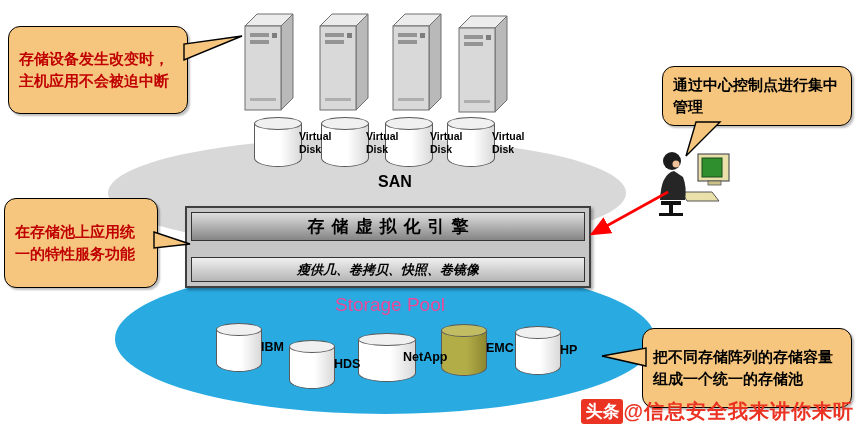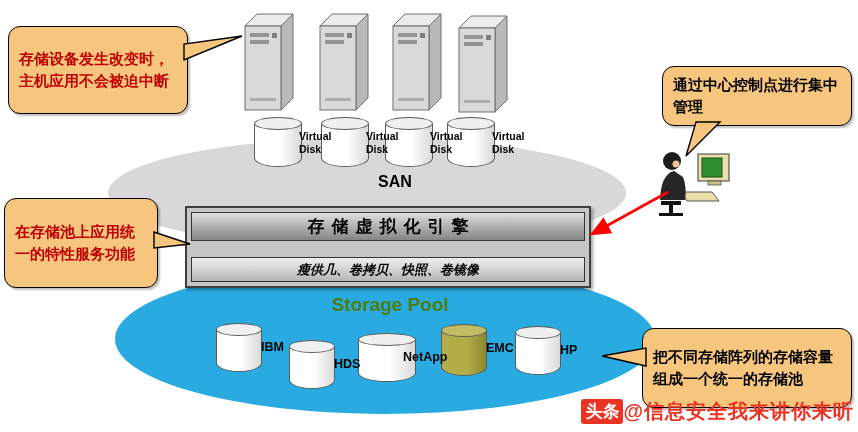--- a/index.html
+++ b/index.html
@@ -9,21 +9,21 @@
   }
   .abs{position:absolute;}
 
   
   .ellipse{position:absolute;border-radius:50%;}
   .san-ellipse{left:108px;top:138px;width:518px;height:110px;background:#d8d8d8;}
   .pool-ellipse{left:115px;top:264px;width:540px;height:150px;background:#29abe2;}
 
   
   .san-label{left:350px;top:173px;width:90px;text-align:center;font-weight:bold;font-size:16px;color:#000;}
-  .pool-label{left:305px;top:294px;width:170px;text-align:center;font-weight:bold;font-size:19px;color:#4d7c0f;}
+  .pool-label{left:305px;top:294px;width:170px;text-align:center;font-weight:normal;font-size:19px;color:#ec4899;}
 
   
   .engine{
     left:185px;top:206px;width:406px;height:82px;box-sizing:border-box;
     background:#c6c6c6;border:2px solid #3f3f3f;
     display:flex;flex-direction:column;gap:16px;padding:4px;
     box-shadow:2px 2px 3px rgba(0,0,0,.35);
   }
   .engine-title{
     flex:1;background:linear-gradient(#dedede,#858585);border:1px solid #333;

